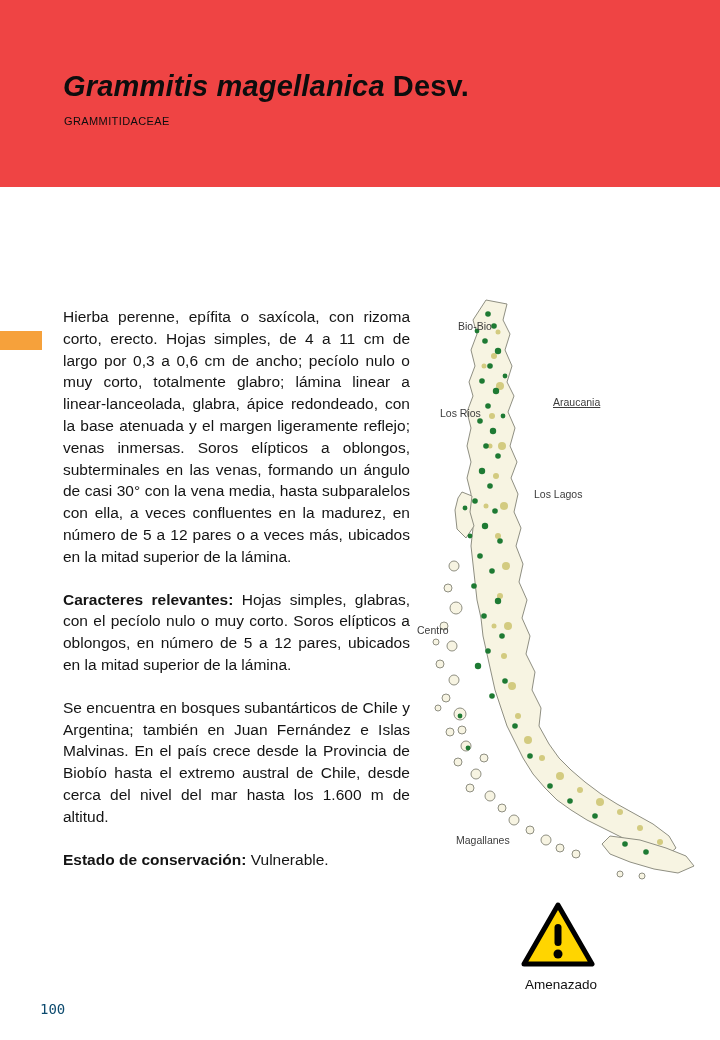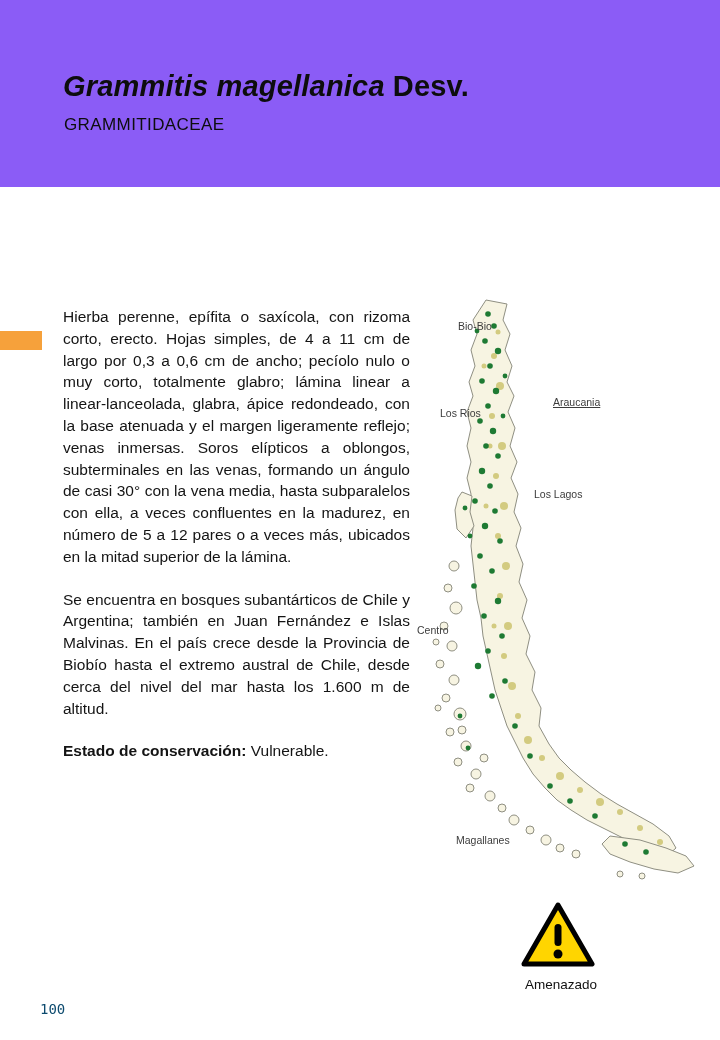--- a/index.html
+++ b/index.html
@@ -1,24 +1,24 @@
 <!DOCTYPE html>
 <html><head>
 <meta charset="utf-8">
 <style>
   html,body{margin:0;padding:0;background:#e8e8e8;}
   .page{
     position:relative;width:720px;height:1040px;background:#ffffff;
     font-family:"Liberation Sans",sans-serif;color:#111;overflow:hidden;
     margin:0 auto;
   }
-  .band{position:absolute;top:0;left:0;width:720px;height:187px;background:#8b5cf6;}
+  .band{position:absolute;top:0;left:0;width:720px;height:187px;background:#ef4444;}
   .title{position:absolute;left:63px;top:70px;margin:0;font-size:29px;font-weight:bold;color:#0d0d0d;letter-spacing:0.2px;white-space:nowrap;}
   .title em{font-style:italic;margin-right:8px;}
-  .family{position:absolute;left:64px;top:115px;font-size:17px;color:#0d0d0d;letter-spacing:0.4px;}
+  .family{position:absolute;left:64px;top:115px;font-size:11px;color:#0d0d0d;letter-spacing:0.4px;}
   .marker{position:absolute;left:0;top:331px;width:42px;height:19px;background:#F6A13B;}
   .textcol{
     position:absolute;left:63px;top:306px;width:347px;
     font-size:15.5px;line-height:21.8px;text-align:justify;color:#141414;
   }
   .textcol p{margin:0 0 21px 0;}
   .textcol b{font-weight:bold;}
   .map{position:absolute;left:410px;top:296px;width:300px;height:584px;}
   .map svg{position:absolute;left:0;top:0;}
   .map-label{position:absolute;font-size:10.5px;color:#3c3c3c;white-space:nowrap;}
@@ -41,20 +41,21 @@
 
   <header class="band">
     <h1 class="title"><em>Grammitis magellanica</em><span>Desv.</span></h1>
     <div class="family">GRAMMITIDACEAE</div>
   </header>
 
   <div class="marker"></div>
 
   <div class="textcol">
     <p>Hierba perenne, epífita o saxícola, con rizoma corto, erecto. Hojas simples, de 4 a 11 cm de largo por 0,3 a 0,6 cm de ancho; pecíolo nulo o muy corto, totalmente glabro; lámina linear a linear-lanceolada, glabra, ápice redondeado, con la base atenuada y el margen ligeramente reflejo; venas inmersas. Soros elípticos a oblongos, subterminales en las venas, formando un ángulo de casi 30° con la vena media, hasta subparalelos con ella, a veces confluentes en la madurez, en número de 5 a 12 pares o a veces más, ubicados en la mitad superior de la lámina.</p>
+    <p><b>Caracteres relevantes:</b><span> Hojas simples, glabras, con el pecíolo nulo o muy corto. Soros elípticos a oblongos, en número de 5 a 12 pares, ubicados en la mitad superior de la lámina.</span></p>
     <p>Se encuentra en bosques subantárticos de Chile y Argentina; también en Juan Fernández e Islas Malvinas. En el país crece desde la Provincia de Biobío hasta el extremo austral de Chile, desde cerca del nivel del mar hasta los 1.600 m de altitud.</p>
     <p><b>Estado de conservación:</b><span> Vulnerable.</span></p>
   </div>
 
   <div class="map">
     <svg width="300" height="584" viewBox="0 0 300 584" xmlns="http://www.w3.org/2000/svg">
 
       <g fill="#f7f4e2" stroke="#8f8f82" stroke-width="1" stroke-linejoin="round">
         <path d="M76,4 L97,8 L93,24 L100,38 L95,54 L102,70 L97,86 L104,100 L98,116 L105,132 L100,150 L107,166 L101,182 L108,198 L104,216 L111,232 L106,250 L113,268 L109,286 L117,304 L112,322 L120,340 L116,358 L125,376 L122,394 L131,412 L129,430 L139,448 L149,462 L161,474 L175,486 L191,498 L207,508 L225,518 L243,528 L259,540 L266,552 L257,560 L241,556 L225,548 L209,540 L193,532 L177,524 L161,514 L147,504 L135,492 L123,478 L113,462 L105,446 L97,430 L91,412 L85,394 L81,376 L77,358 L73,340 L71,322 L67,304 L65,286 L63,268 L61,250 L63,232 L59,216 L61,198 L57,182 L61,166 L57,150 L61,132 L57,116 L63,100 L59,86 L65,70 L61,54 L67,38 L63,24 Z"></path>
 

